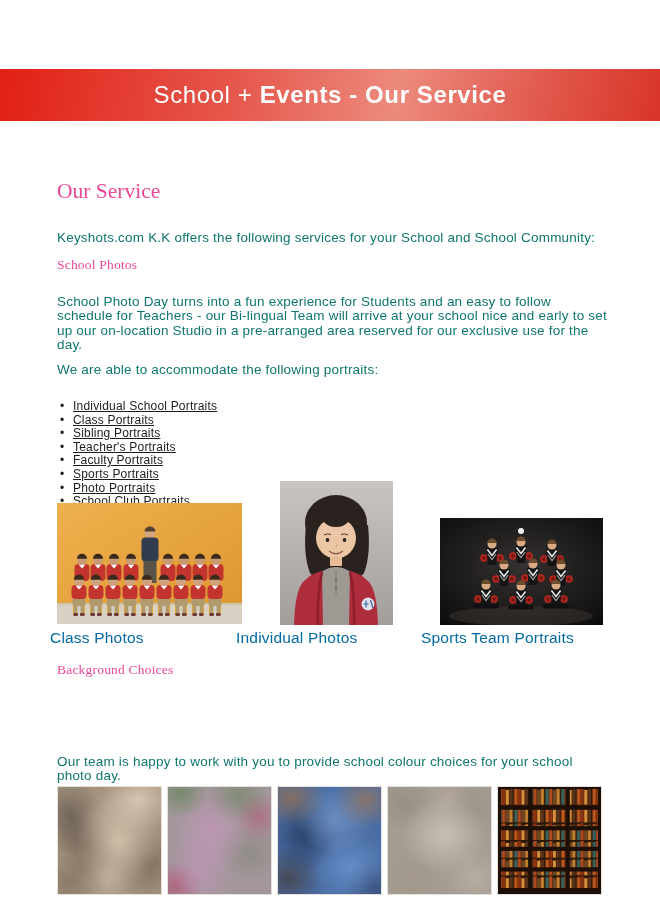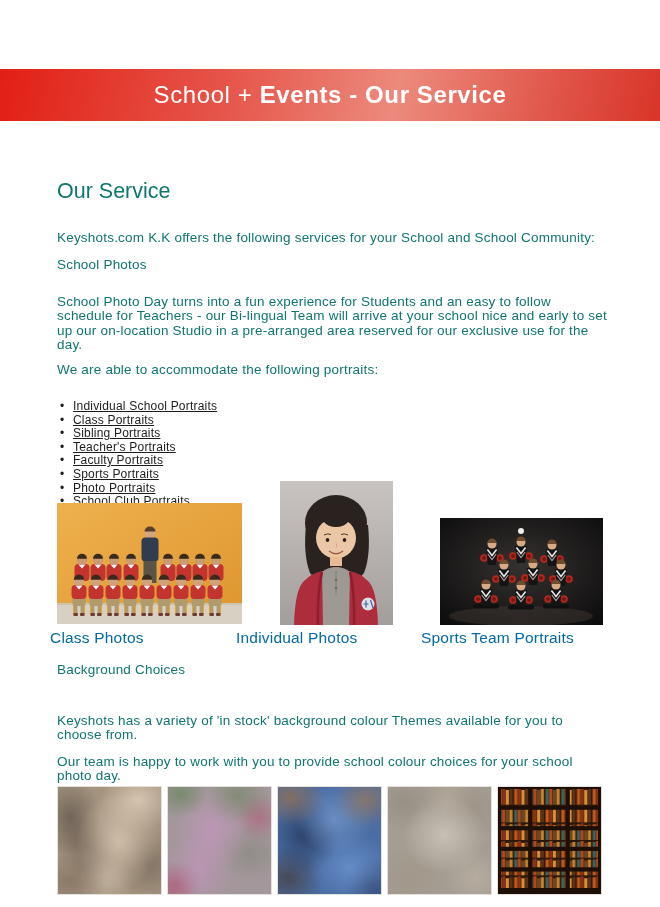--- a/index.html
+++ b/index.html
@@ -7,21 +7,21 @@
         font-family:"Liberation Sans",sans-serif;color:#1d1d1d;margin-top:33px;}
 
   
   .banner{position:absolute;left:0;top:36px;width:660px;height:52px;
           display:flex;align-items:center;justify-content:center;
           background:linear-gradient(102deg,#e21f15 0%,#e6564b 35%,#ec8a7d 60%,#e05448 84%,#d93428 100%);}
   .banner-title{color:#fff;font-size:24px;letter-spacing:.6px;white-space:pre;}
   .banner-title .light{font-weight:400;}
   .banner-title .bold{font-weight:700;}
 
-  .h-red{color:#0f766e;}
+  .h-red{color:#ec4899;font-family:Liberation Serif, serif;}
   .page-title{position:absolute;left:57px;top:146px;font-size:21.5px;font-weight:400;}
   .txt{position:absolute;left:57px;width:546px;font-size:13.5px;line-height:1.08;
        letter-spacing:.2px;color:#0f766e;}
   .sub-red{position:absolute;left:57px;font-size:13.5px;letter-spacing:.2px;}
 
   .portrait-list{position:absolute;left:60px;top:367px;margin:0;padding:0;list-style:none;
                  font-size:12px;line-height:13.6px;letter-spacing:.2px;text-decoration:underline;}
   .portrait-list li{position:relative;padding-left:13px;}
   .portrait-list li::before{content:"\2022";position:absolute;left:0;top:0;}
 
@@ -221,21 +221,20 @@
         <use href="#cheerSit" x="116" y="67"></use>
     </svg>
   </div>
 
   <div class="caption" style="left:50px;">Class Photos</div>
   <div class="caption" style="left:236px;">Individual Photos</div>
   <div class="caption" style="left:421px;">Sports Team Portraits</div>
 
   <div class="sub-red h-red" style="top:629px;">Background Choices</div>
 
-  <p class="txt" style="top:667px;">Keyshots has a variety of 'in stock' background colour Themes available for you to choose from.</p>
   <p class="txt" style="top:708px;">Our team is happy to work with you to provide school colour choices for your school photo day.</p>
 
   <div class="swatch swatch-1"></div>
   <div class="swatch swatch-2"></div>
   <div class="swatch swatch-3"></div>
   <div class="swatch swatch-4"></div>
   <div class="swatch swatch-5">
     <svg viewBox="0 0 105 109" xmlns="http://www.w3.org/2000/svg">
       <defs>
         <pattern id="bk1" width="16" height="18" patternUnits="userSpaceOnUse">

